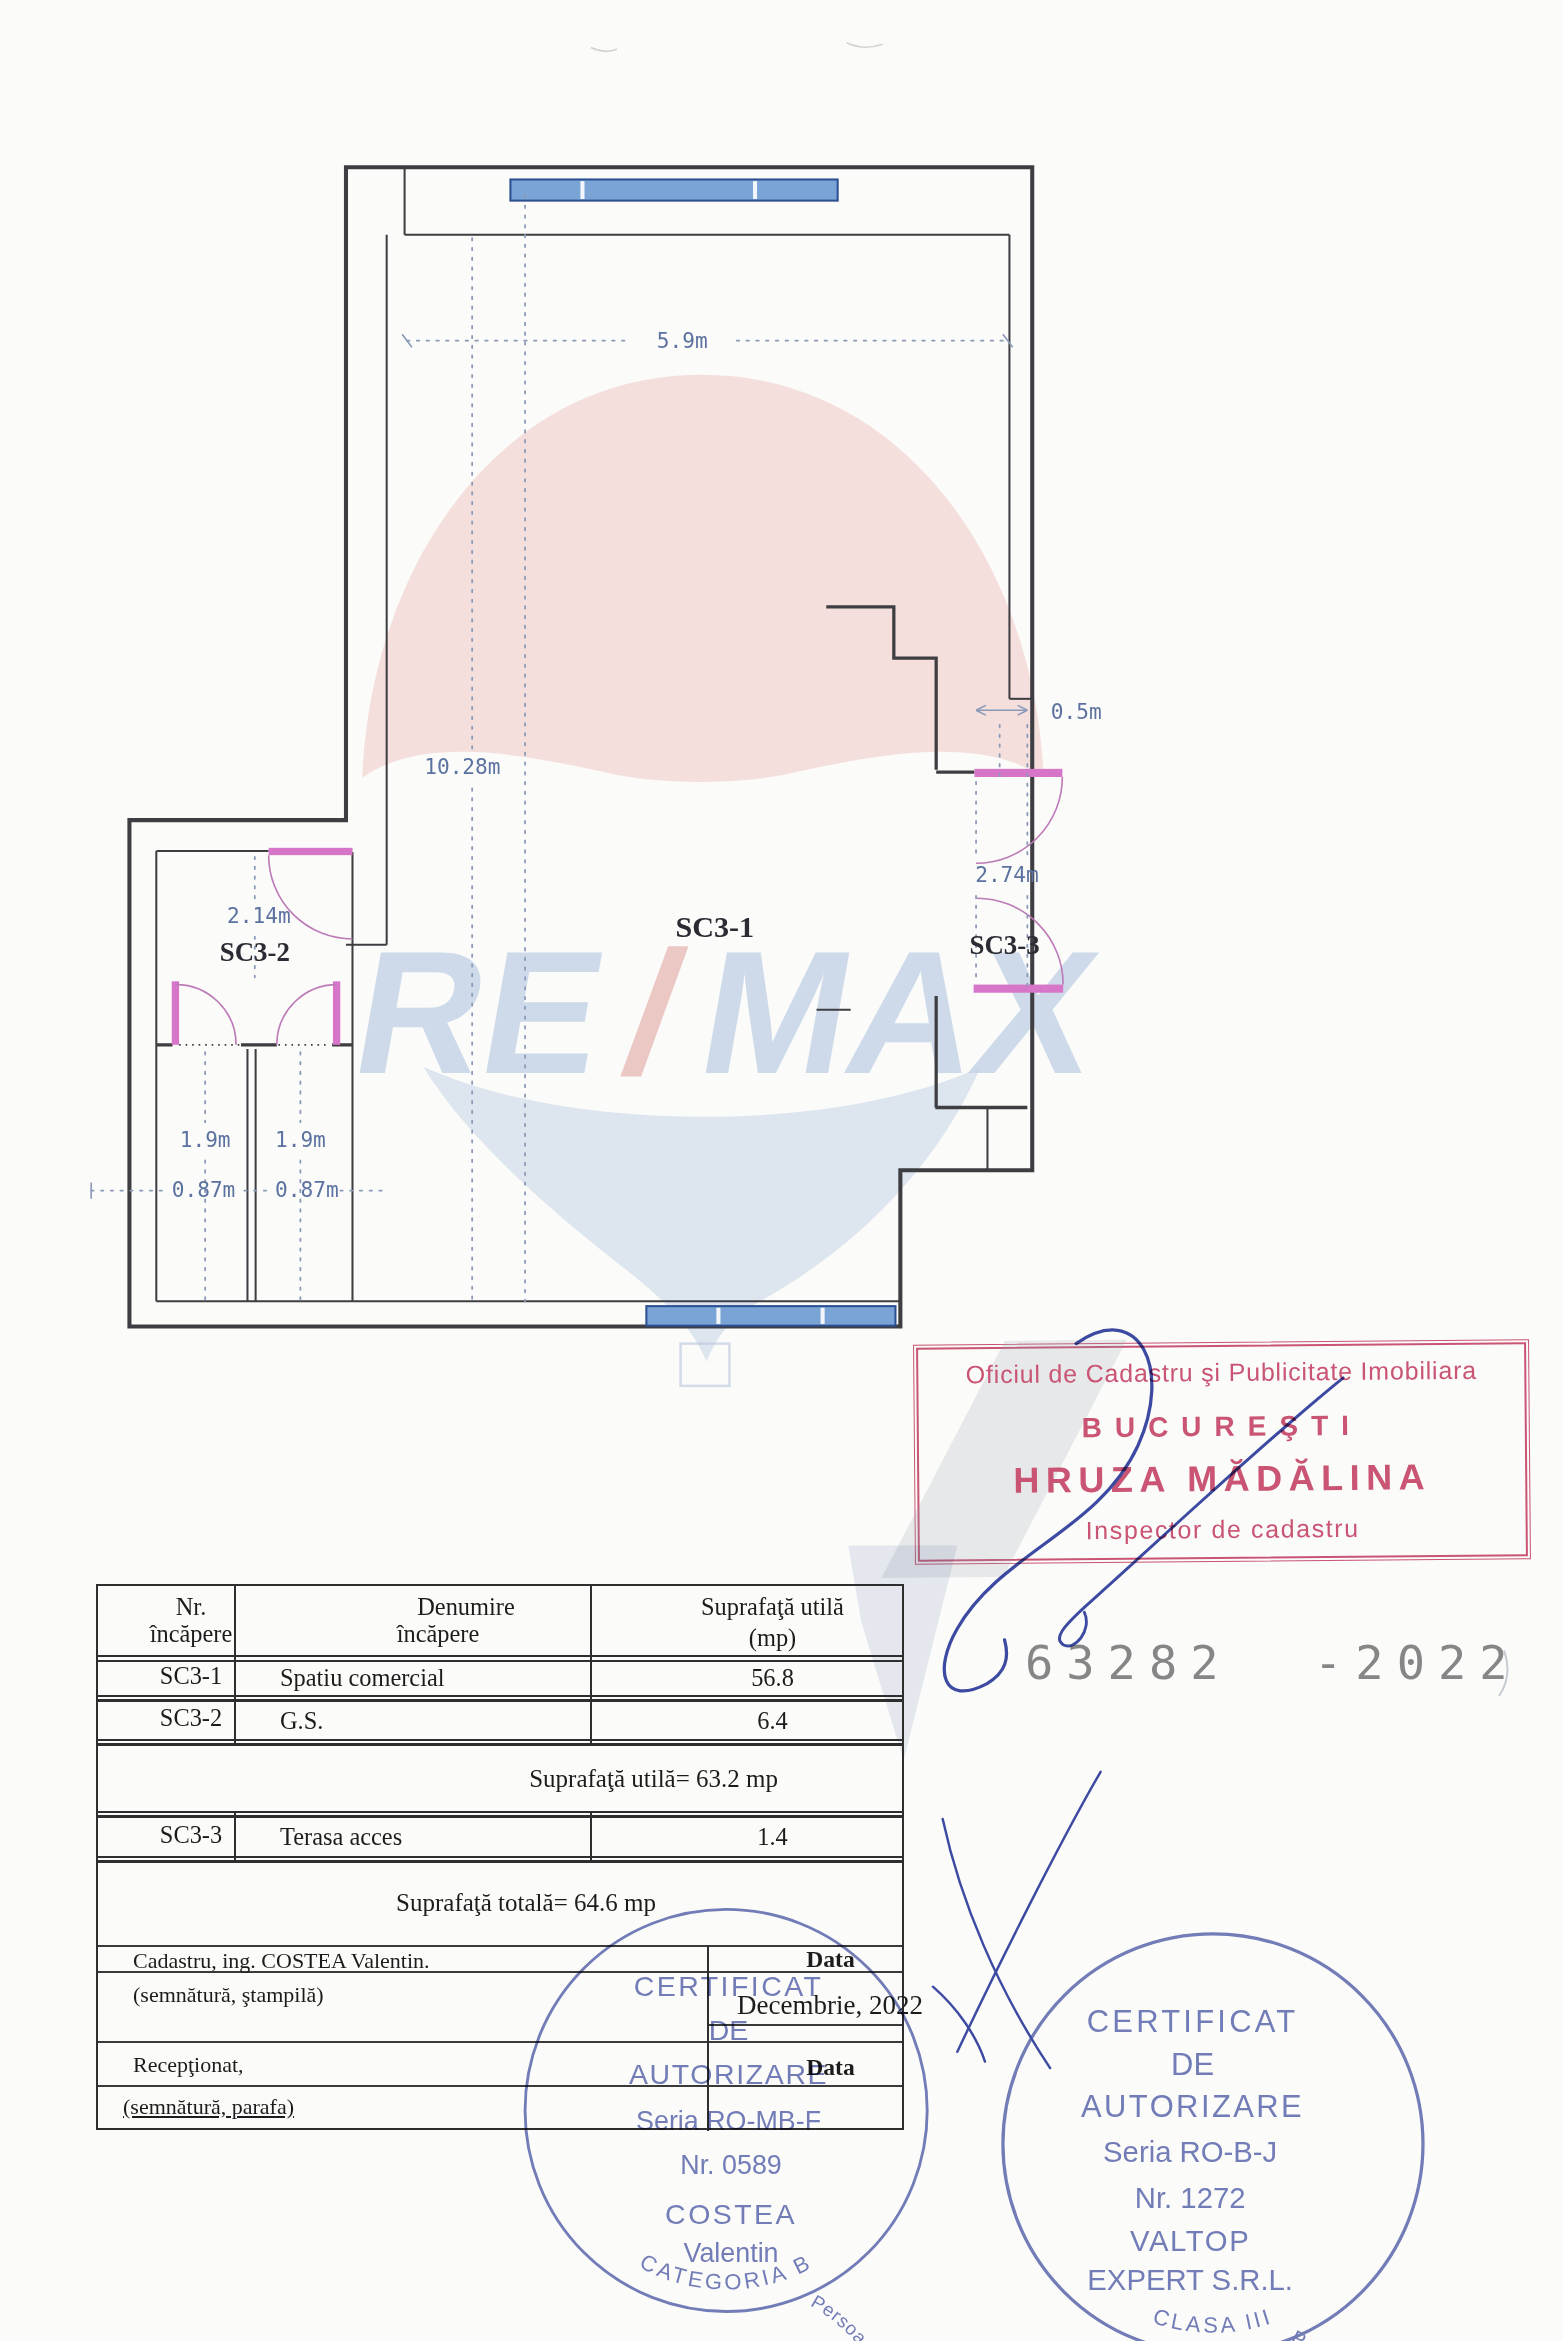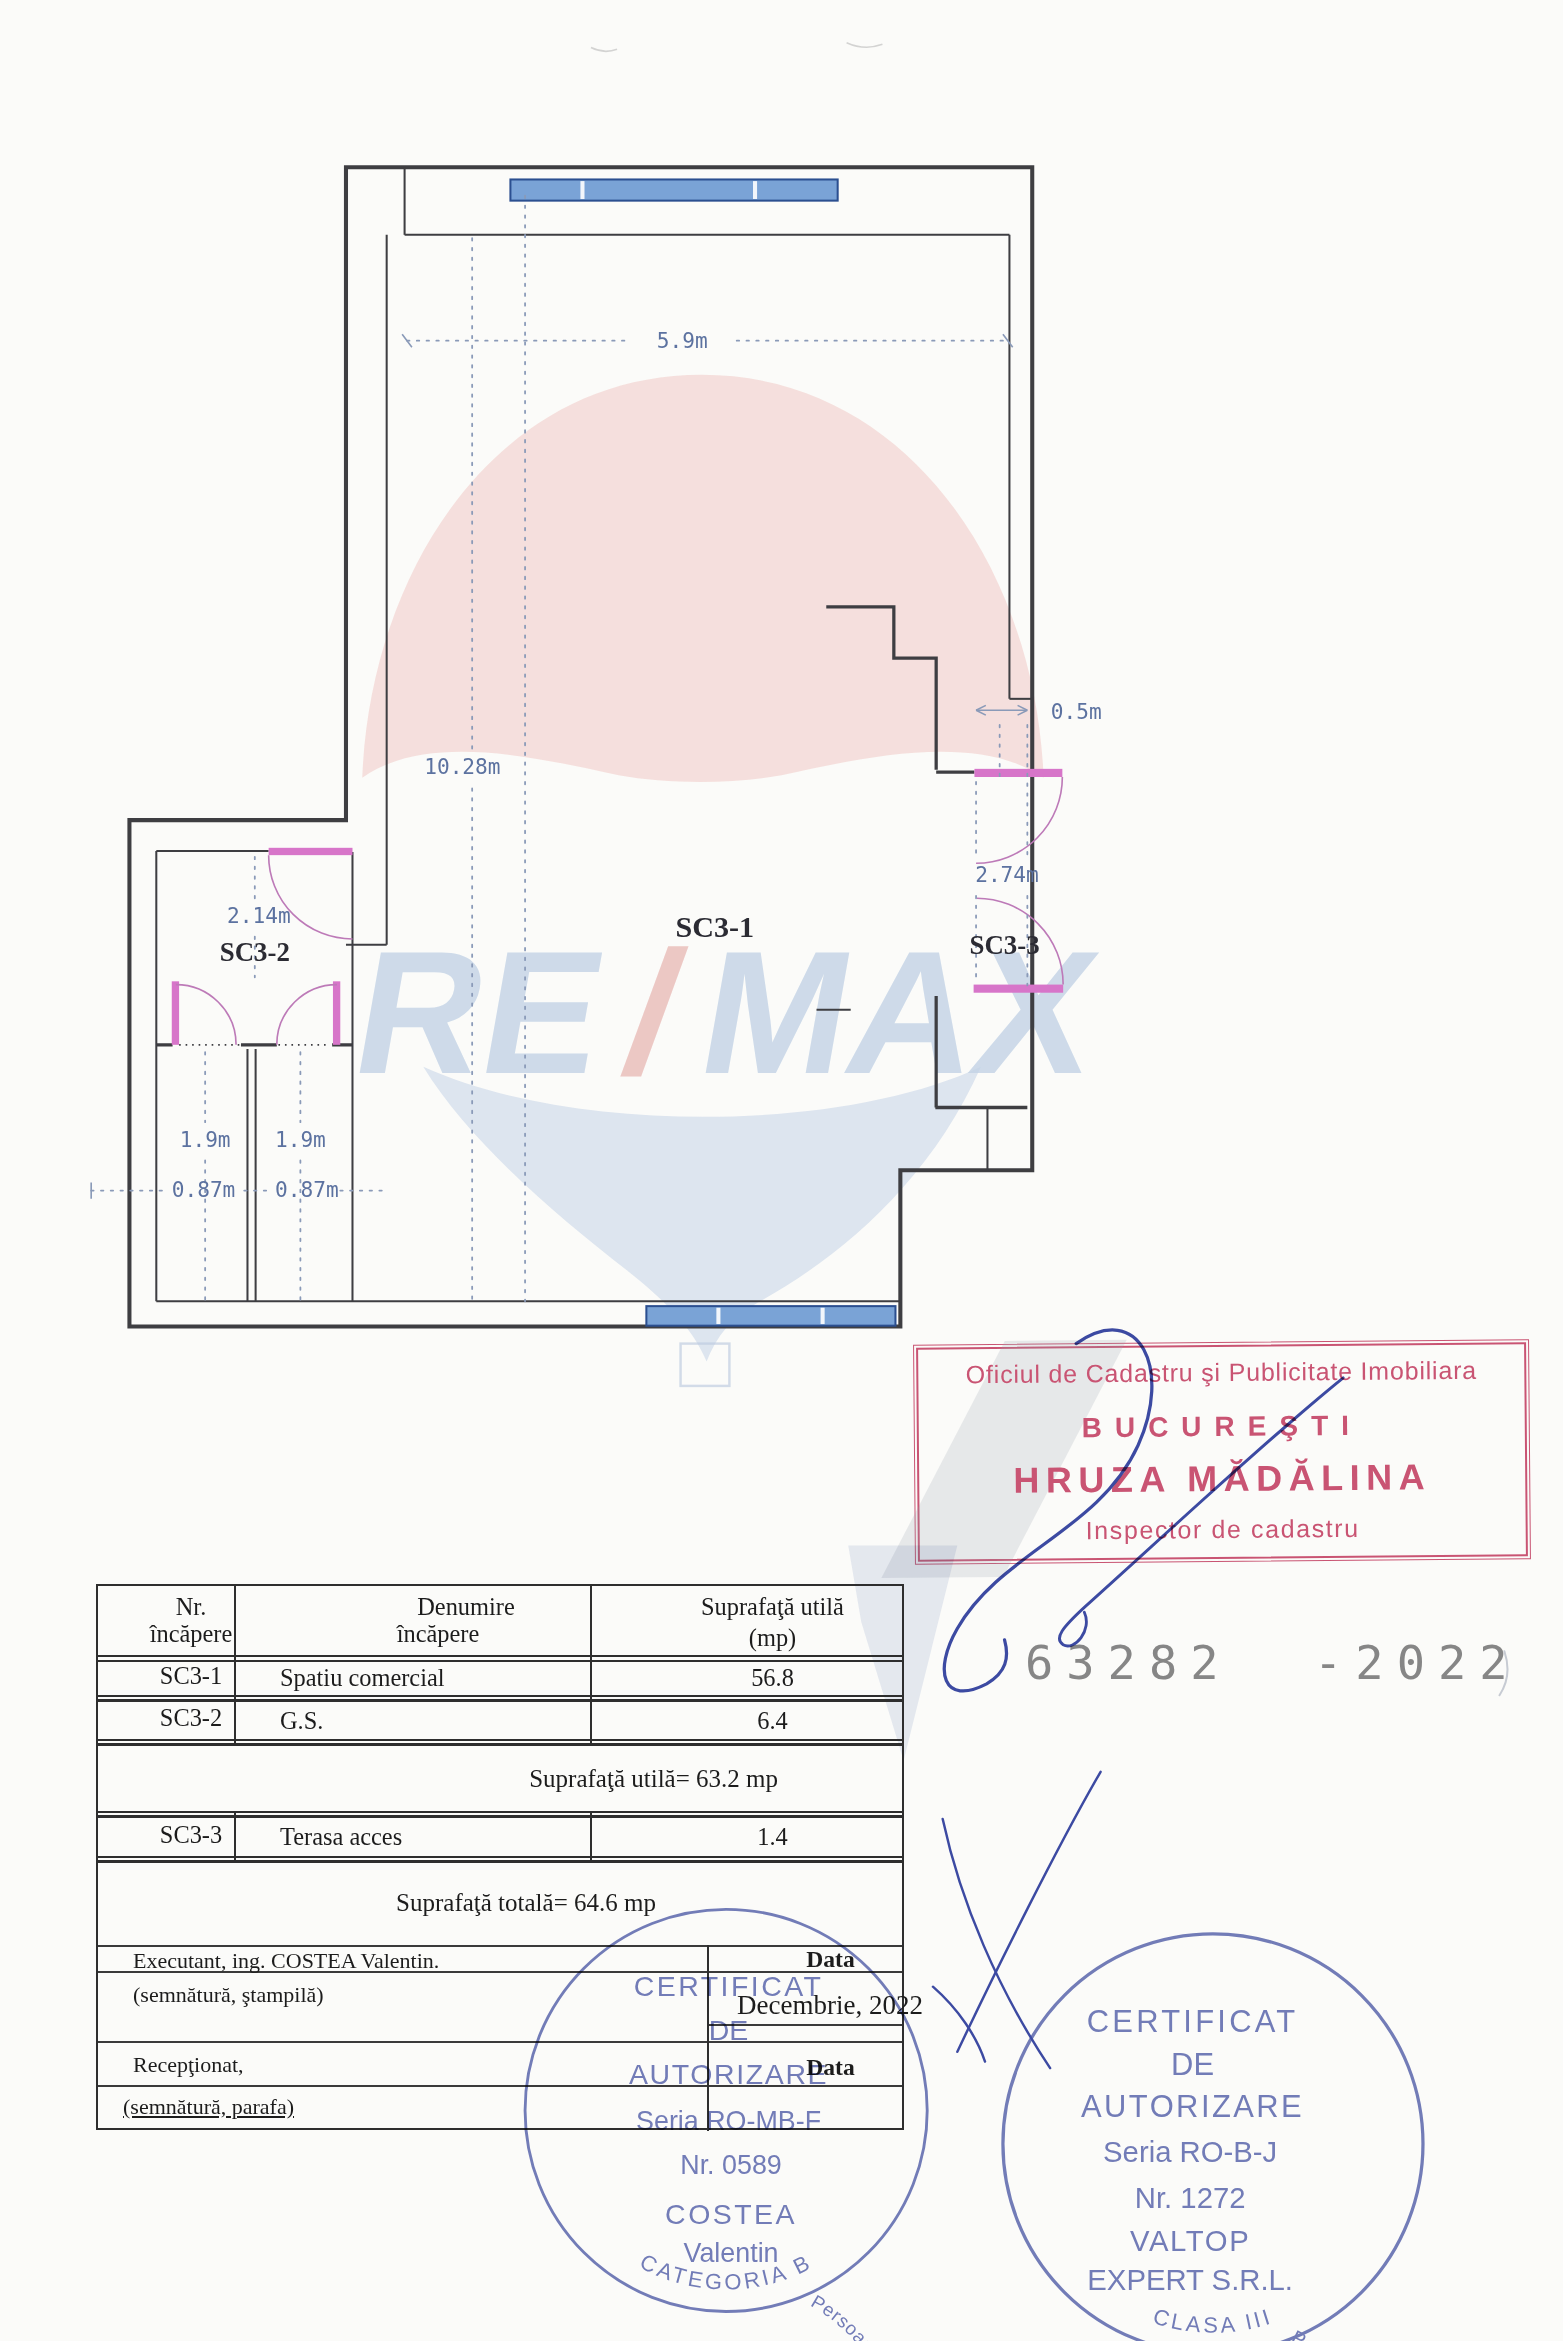--- a/index.html
+++ b/index.html
@@ -180,21 +180,21 @@
     <div class="tc ctr" style="left:590px;top:1707px;width:313px;">6.4</div>
 
     <div class="tc ctr" style="left:96px;top:1765px;width:656px;font-size:25px;text-align:right;">Suprafaţă utilă= 63.2 mp</div>
 
     <div class="tc ctr" style="left:96px;top:1821px;width:138px;">SC3-3</div>
     <div class="tc" style="left:254px;top:1823px;">Terasa acces</div>
     <div class="tc ctr" style="left:590px;top:1823px;width:313px;">1.4</div>
 
     <div class="tc ctr" style="left:96px;top:1889px;width:808px;font-size:25px;">Suprafaţă totală= 64.6 mp</div>
 
-    <div class="tc sm" style="left:107px;top:1948px;">Executant, ing. COSTEA Valentin.</div>
+    <div class="tc sm" style="left:107px;top:1948px;">Cadastru, ing. COSTEA Valentin.</div>
     <div class="tc ctr bold" style="left:707px;top:1946px;width:195px;font-size:23.6px;">Data</div>
     <div class="tc sm" style="left:107px;top:1982px;">(semnătură, ştampilă)</div>
     <div class="tc ctr" style="left:700px;top:1990px;width:208px;font-size:27px;">Decembrie, 2022</div>
     <div class="tc sm" style="left:107px;top:2052px;">Recepţionat,</div>
     <div class="tc ctr bold" style="left:707px;top:2054px;width:195px;font-size:23.6px;">Data</div>
     <div class="tc sm" style="left:97px;top:2094px;text-decoration:underline;">(semnătură, parafa)</div>
   </div>
 
   <div class="rstamp">
     <div class="shade"></div>

